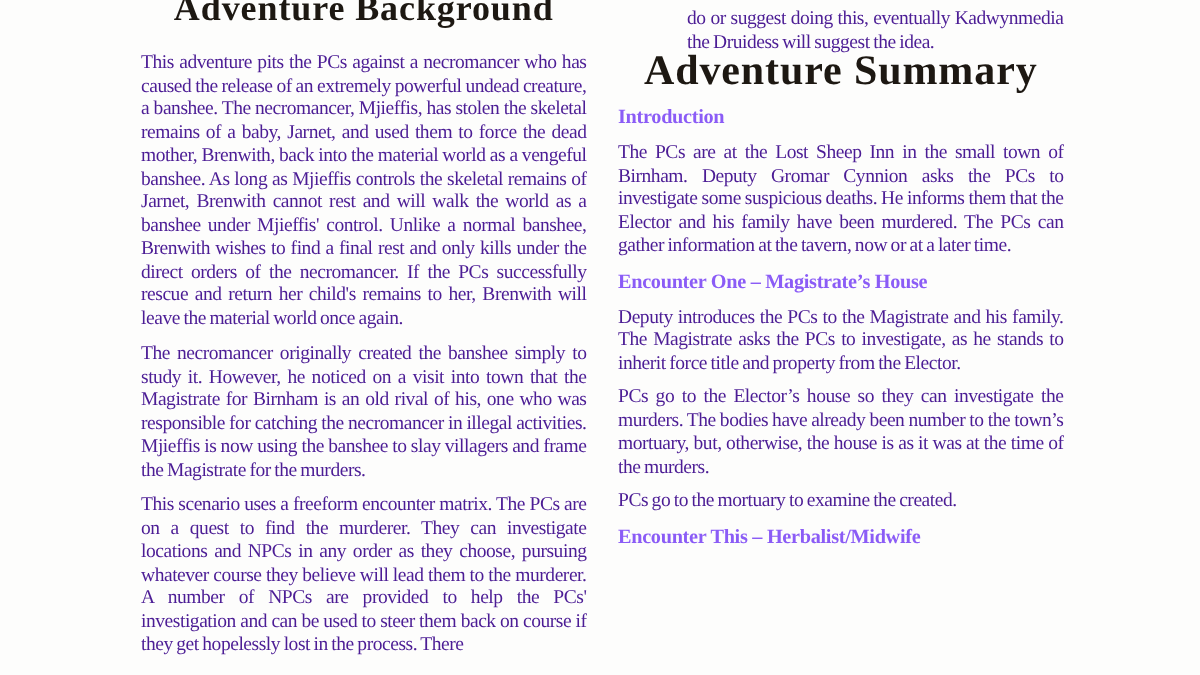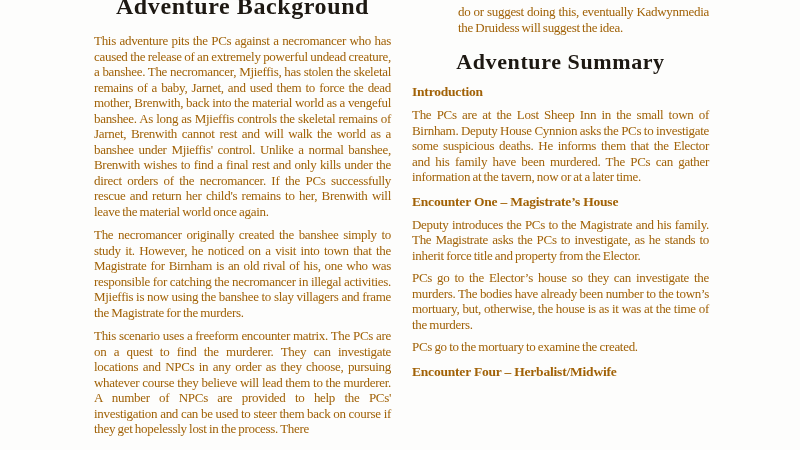--- a/index.html
+++ b/index.html
@@ -26,45 +26,44 @@
   .doc-title {
     font-size: 24px;
     line-height: 26px;
     font-weight: 600;
     letter-spacing: 0.6px;
     text-align: center;
     white-space: nowrap;
     color: #1d1812;
   }
   .doc-title.summary {
-    font-size: 22px;
+    font-size: 28px;
     line-height: 26px;
-    margin-top: 14px;
   }
   .body-text {
     font-size: 13px;
     line-height: 15.5px;
     letter-spacing: -0.3px;
     word-spacing: -0.6px;
     text-align: justify;
-    color: #a16207;
+    color: #4c1d95;
   }
   .col-left .body-text { margin-top: 8px; }
   .col-left .body-text:first-of-type { margin-top: 14px; }
 
   .cont-para {
     margin-left: 46px;
     margin-top: 0;
   }
   .section-heading {
     font-size: 13.5px;
     line-height: 16px;
     font-weight: bold;
     letter-spacing: -0.2px;
-    color: #a16207;
+    color: #8b5cf6;
     margin-top: 9px;
   }
   .col-right .body-text { margin-top: 7px; }
 </style>
 </head>
 <body>
 
 <div class="page">
 
   <div class="col col-left">
@@ -73,25 +72,25 @@
     <p class="body-text">The necromancer originally created the banshee simply to study it.  However, he noticed on a visit into town that the Magistrate for Birnham is an old rival of his, one who was responsible for catching the necromancer in illegal activities.  Mjieffis is now using the banshee to slay villagers and frame the Magistrate for the murders.</p>
     <p class="body-text">This scenario uses a freeform encounter matrix.  The PCs are on a quest to find the murderer.  They can investigate locations and NPCs in any order as they choose, pursuing whatever course they believe will lead them to the murderer.  A number of NPCs are provided to help the PCs' investigation and can be used to steer them back on course if they get hopelessly lost in the process.  There</p>
   </div>
 
   <div class="col col-right">
     <p class="body-text cont-para">do or suggest doing this, eventually Kadwynmedia the Druidess will suggest the idea.</p>
 
     <h1 class="doc-title summary">Adventure Summary</h1>
 
     <h2 class="section-heading">Introduction</h2>
-    <p class="body-text">The PCs are at the Lost Sheep Inn in the small town of Birnham.  Deputy House Cynnion asks the PCs to investigate some suspicious deaths.  He informs them that the Elector and his family have been murdered.  The PCs can gather information at the tavern, now or at a later time.</p>
+    <p class="body-text">The PCs are at the Lost Sheep Inn in the small town of Birnham.  Deputy Gromar Cynnion asks the PCs to investigate some suspicious deaths.  He informs them that the Elector and his family have been murdered.  The PCs can gather information at the tavern, now or at a later time.</p>
 
     <h2 class="section-heading">Encounter One – Magistrate’s House</h2>
     <p class="body-text">Deputy introduces the PCs to the Magistrate and his family.  The Magistrate asks the PCs to investigate, as he stands to inherit force title and property from the Elector.</p>
 
     <p class="body-text">PCs go to the Elector’s house so they can investigate the murders.  The bodies have already been number to the town’s mortuary, but, otherwise, the house is as it was at the time of the murders.</p>
 
     <p class="body-text">PCs go to the mortuary to examine the created.</p>
 
-    <h2 class="section-heading">Encounter Four – Herbalist/Midwife</h2>
+    <h2 class="section-heading">Encounter This – Herbalist/Midwife</h2>
   </div>
 
 </div>
 
 </body></html>

